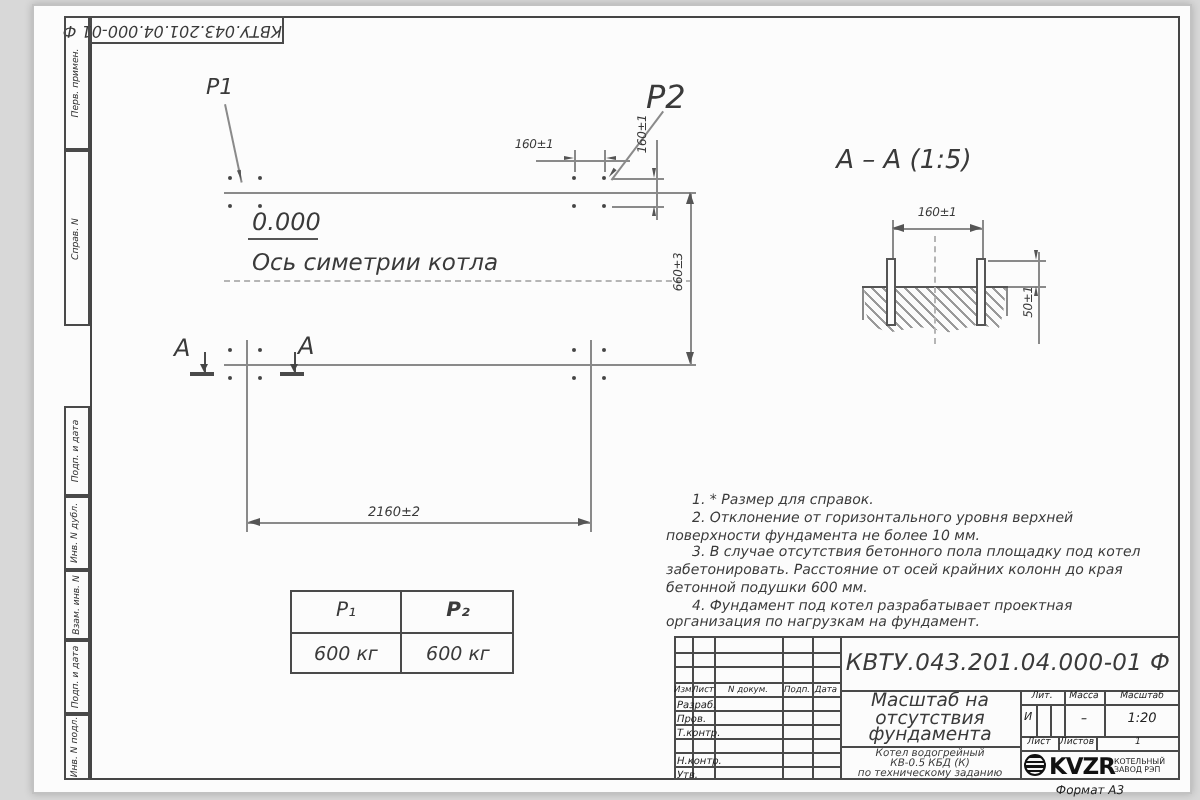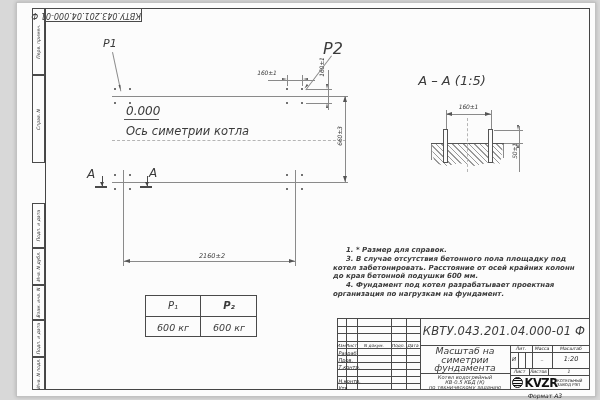--- a/index.html
+++ b/index.html
@@ -14,21 +14,21 @@
   .ctr{text-align:center;}
   .rot{display:flex;align-items:center;justify-content:center;transform:rotate(-90deg);}
   .cell{position:absolute;border:1px solid #4a4a4a;box-sizing:border-box;background:transparent;}
   .vcell{position:absolute;border:1px solid #4a4a4a;box-sizing:border-box;display:flex;
          align-items:center;justify-content:center;}
   .vcell span{transform:rotate(-90deg);white-space:nowrap;font-size:4.6px;color:#333;
               font-style:italic;}
   .dot{position:absolute;width:2px;height:2px;background:#454545;border-radius:50%;}
   .tri{position:absolute;width:0;height:0;}
   .tb{position:absolute;white-space:nowrap;color:#222;font-style:italic;}
-  .note{margin:0;text-indent:13px;font-weight:bold;}
+  .note{margin:0;text-indent:13px;}
   #sheet{position:absolute;left:16px;top:2px;width:580px;height:395px;background:#fcfcfc;
          border:1px solid #c2c2c2;box-sizing:border-box;box-shadow:0 0 4px rgba(0,0,0,.2);}
   #frame{position:absolute;left:45px;top:8px;width:545px;height:382px;
          border:1.4px solid #454545;box-sizing:border-box;}
   .hatch{position:absolute;left:432px;top:144px;width:71px;height:23px;
          background:repeating-linear-gradient(45deg,transparent 0 3px,#9a9a9a 3px 3.9px);
          clip-path:polygon(0% 0%,100% 0%,98% 55%,95% 88%,80% 80%,60% 96%,38% 84%,18% 97%,4% 82%,1% 50%);}
   .bolt{position:absolute;width:5px;height:34px;background:#fcfcfc;border:1px solid #555;
         box-sizing:border-box;}
   .logo-ball{position:absolute;width:11px;height:11px;border-radius:50%;border:1px solid #101010;
@@ -117,21 +117,21 @@
   <div class="ln" style="left:345px;top:96px;width:1px;height:87px;"></div>
   <div class="tri" style="left:343px;top:96px;border-left:2px solid transparent;border-right:2px solid transparent;border-bottom:6px solid #555;"></div>
   <div class="tri" style="left:343px;top:176px;border-left:2px solid transparent;border-right:2px solid transparent;border-top:6px solid #555;"></div>
   <div class="dt dim rot" style="left:324px;top:132px;width:30px;height:8px;">660±3</div>
 
   <div class="ln" style="left:123px;top:170px;width:1px;height:96px;"></div>
   <div class="ln" style="left:295px;top:170px;width:1px;height:96px;"></div>
   <div class="ln" style="left:123px;top:261px;width:173px;height:1px;"></div>
   <div class="tri" style="left:123.5px;top:259px;border-top:2px solid transparent;border-bottom:2px solid transparent;border-right:6px solid #555;"></div>
   <div class="tri" style="left:289px;top:259px;border-top:2px solid transparent;border-bottom:2px solid transparent;border-left:6px solid #555;"></div>
-  <div class="dt ctr" style="left:182px;top:252px;width:60px;font-size:6.5px;">2160±2</div>
+  <div class="dt ctr" style="left:167px;top:252px;width:60px;font-size:6.5px;">2160±2</div>
 
   <div class="dt" style="left:87px;top:167px;font-size:12px;">A</div>
   <div class="dt" style="left:149px;top:166px;font-size:12px;">A</div>
   <div class="lnk" style="left:95px;top:186px;width:12px;height:2px;"></div>
   <div class="lnk" style="left:140px;top:186px;width:12px;height:2px;"></div>
   <div class="lnk" style="left:102px;top:176px;width:1px;height:10px;"></div>
   <div class="lnk" style="left:147px;top:176px;width:1px;height:10px;"></div>
   <div class="tri" style="left:100px;top:182px;border-left:2.5px solid transparent;border-right:2.5px solid transparent;border-top:4px solid #454545;"></div>
   <div class="tri" style="left:145px;top:182px;border-left:2.5px solid transparent;border-right:2.5px solid transparent;border-top:4px solid #454545;"></div>
 </div>
@@ -157,20 +157,21 @@
   <div class="ln" style="left:494px;top:130px;width:29px;height:1px;"></div>
   <div class="ln" style="left:504px;top:143px;width:19px;height:1px;"></div>
   <div class="ln" style="left:519px;top:126px;width:1px;height:46px;"></div>
   <div class="tri" style="left:517.2px;top:125px;border-left:1.8px solid transparent;border-right:1.8px solid transparent;border-top:5px solid #555;"></div>
   <div class="tri" style="left:517.2px;top:143px;border-left:1.8px solid transparent;border-right:1.8px solid transparent;border-bottom:5px solid #555;"></div>
   <div class="dt dim rot" style="left:501px;top:147px;width:26px;height:8px;">50±1</div>
 </div>
 
 <div class="dt" style="left:333px;top:246px;width:252px;font-size:7px;line-height:1.25;white-space:normal;">
   <p class="note">1. * Размер для справок.</p>
+  <p class="note">2. Отклонение от горизонтального уровня верхней поверхности фундамента не более 10 мм.</p>
   <p class="note">3. В случае отсутствия бетонного пола площадку под котел забетонировать. Расстояние от осей крайних колонн до края бетонной подушки 600 мм.</p>
   <p class="note">4. Фундамент под котел разрабатывает проектная организация по нагрузкам на фундамент.</p>
 </div>
 
 <div>
   <div class="cell" style="left:145px;top:295px;width:112px;height:42px;"></div>
   <div class="lnk" style="left:200px;top:295px;width:1px;height:42px;"></div>
   <div class="lnk" style="left:145px;top:316px;width:112px;height:1px;"></div>
   <div class="dt ctr" style="left:146px;top:300px;width:54px;font-size:10px;">P₁</div>
   <div class="dt ctr" style="left:202px;top:300px;width:54px;font-size:10px;font-weight:bold;">P₂</div>
@@ -207,21 +208,21 @@
   <div class="tb" style="left:338.5px;top:349.5px;font-size:5px;">Разраб.</div>
   <div class="tb" style="left:338.5px;top:356.5px;font-size:5px;">Пров.</div>
   <div class="tb" style="left:338.5px;top:363.5px;font-size:5px;">Т.контр.</div>
   <div class="tb" style="left:338.5px;top:377.5px;font-size:5px;">Н.контр.</div>
   <div class="tb" style="left:338.5px;top:384.5px;font-size:5px;">Утв.</div>
 
   <div class="dt ctr" style="left:421px;top:324px;width:166px;font-size:11.5px;letter-spacing:0.2px;">КВТУ.043.201.04.000-01 Ф</div>
 
   <div class="dt ctr" style="left:421px;top:347px;width:88px;font-size:9.3px;line-height:8.7px;white-space:normal;">
     <div>Масштаб на</div>
-    <div>симетрии</div>
+    <div>отсутствия</div>
     <div>фундамента</div>
   </div>
   <div class="lnk" style="left:420px;top:373px;width:90px;height:1px;"></div>
   <div class="dt ctr" style="left:421px;top:374.5px;width:88px;font-size:5.2px;line-height:5.2px;white-space:normal;">
     <div>Котел водогрейный</div>
     <div>КВ-0.5 КБД (К)</div>
     <div>по техническому заданию</div>
   </div>
 
   <div class="lnk" style="left:510px;top:352px;width:80px;height:1px;"></div>

